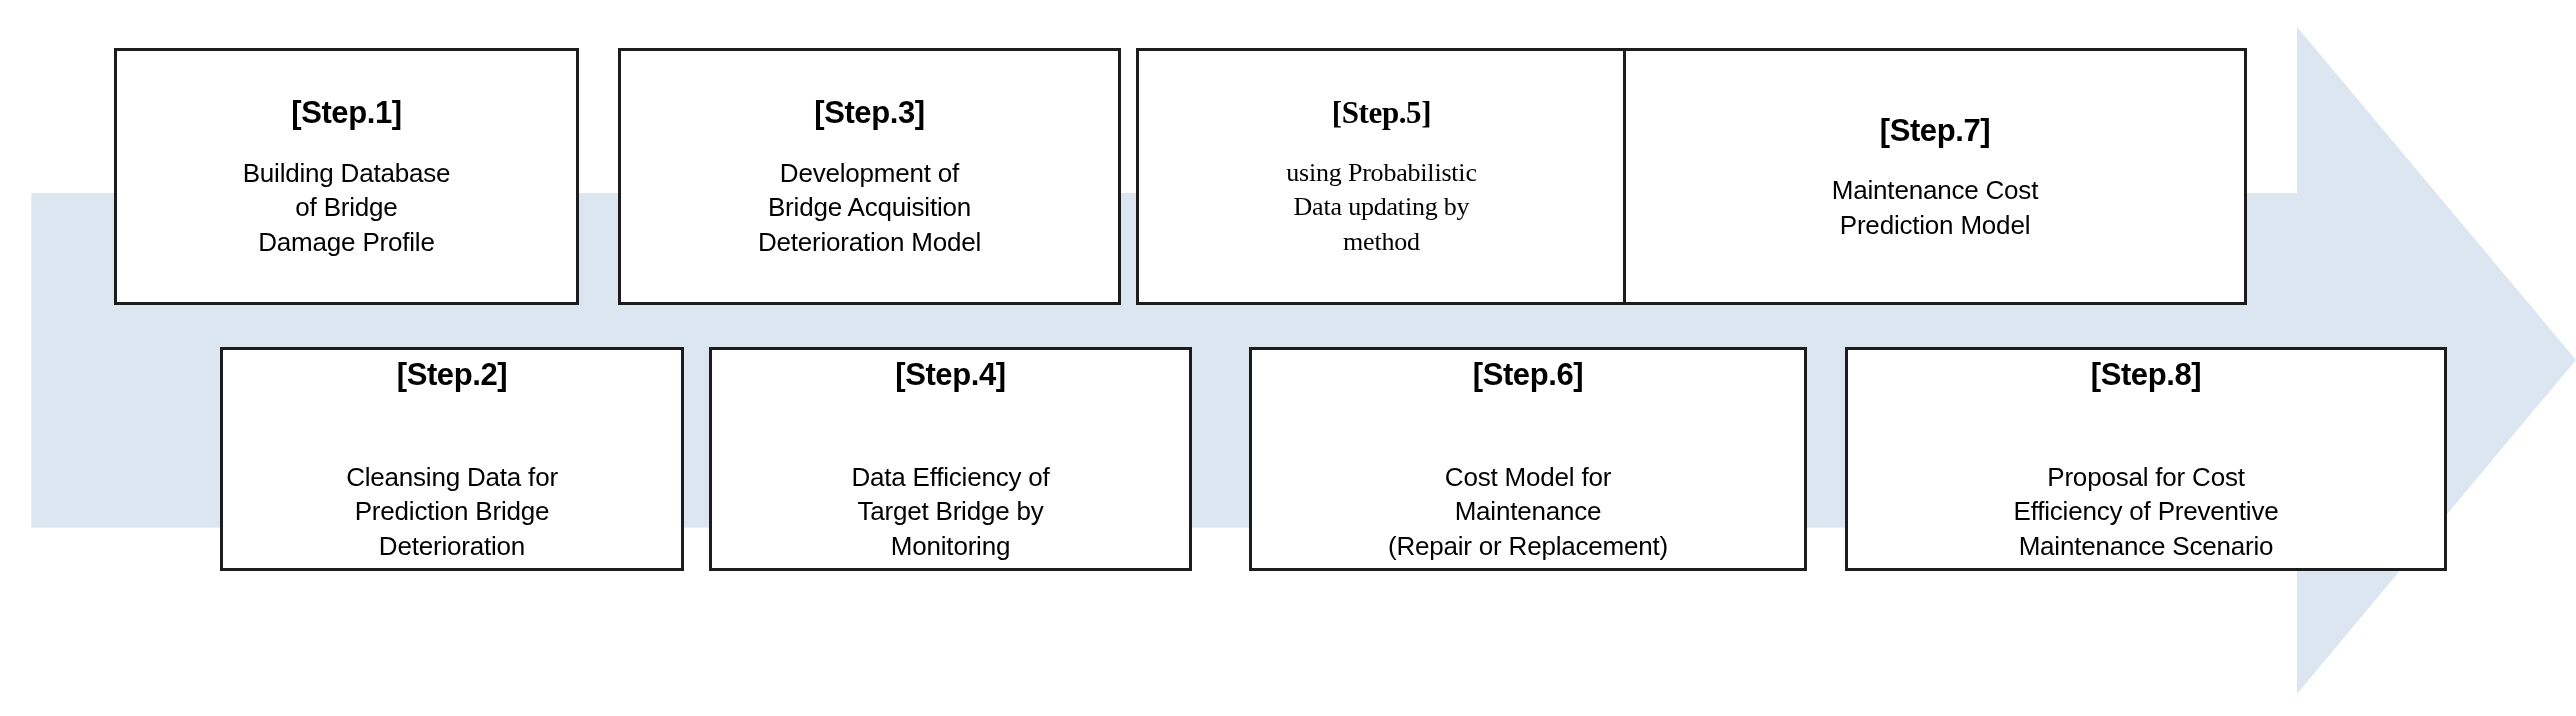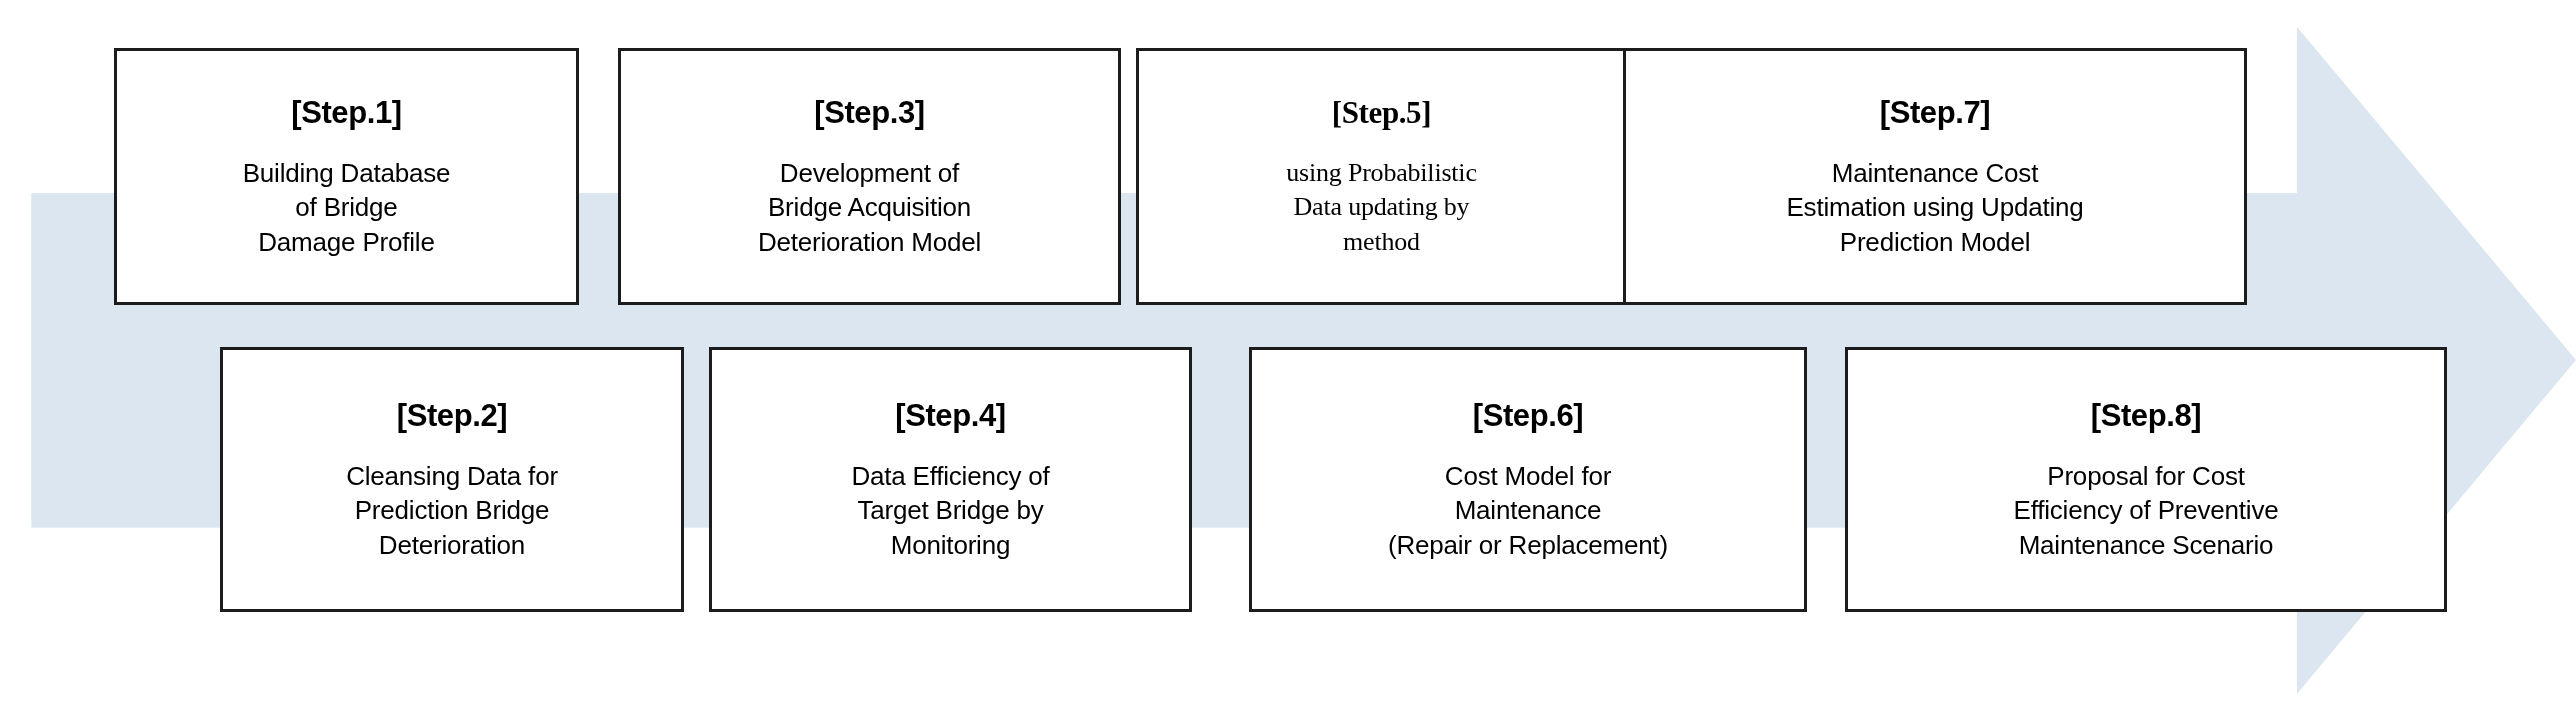--- a/index.html
+++ b/index.html
@@ -50,21 +50,21 @@
     font-weight:400;
     font-size:26px;
     line-height:1.33;
     letter-spacing:-0.2px;
   }
   .step-lines .ln{display:block;white-space:nowrap;}
 
   
   .row-top{top:48px;height:257px;}
   
-  .row-bottom{top:347px;height:265px;}
+  .row-bottom{top:347px;height:224px;justify-content:space-between;}
 
   #box-step-1{left:114px;  width:465px;}
   #box-step-3{left:602px;  width:503px;margin-left:16px;}
   #box-step-5{left:1136px; width:491px;font-family:Liberation Serif, serif;}
   #box-step-7{left:1623px; width:624px;}
 
   #box-step-2{left:220px;  width:464px;}
   #box-step-4{left:709px;  width:483px;}
   #box-step-6{left:1249px; width:558px;}
   #box-step-8{left:1845px; width:602px;}
@@ -102,21 +102,20 @@
       <span class="ln">using Probabilistic</span>
       <span class="ln">Data updating by</span>
       <span class="ln">method</span>
     </span>
   </div>
 
   <div class="step-box row-top" id="box-step-7">
     <span class="step-title">[Step.7]</span>
     <span class="step-lines">
       <span class="ln">Maintenance Cost</span>
-      <span class="ln">Estimation using Updating</span>
       <span class="ln">Prediction Model</span>
     </span>
   </div>
 
   <div class="step-box row-bottom" id="box-step-2">
     <span class="step-title">[Step.2]</span>
     <span class="step-lines">
       <span class="ln">Cleansing Data for</span>
       <span class="ln">Prediction Bridge</span>
       <span class="ln">Deterioration</span>

